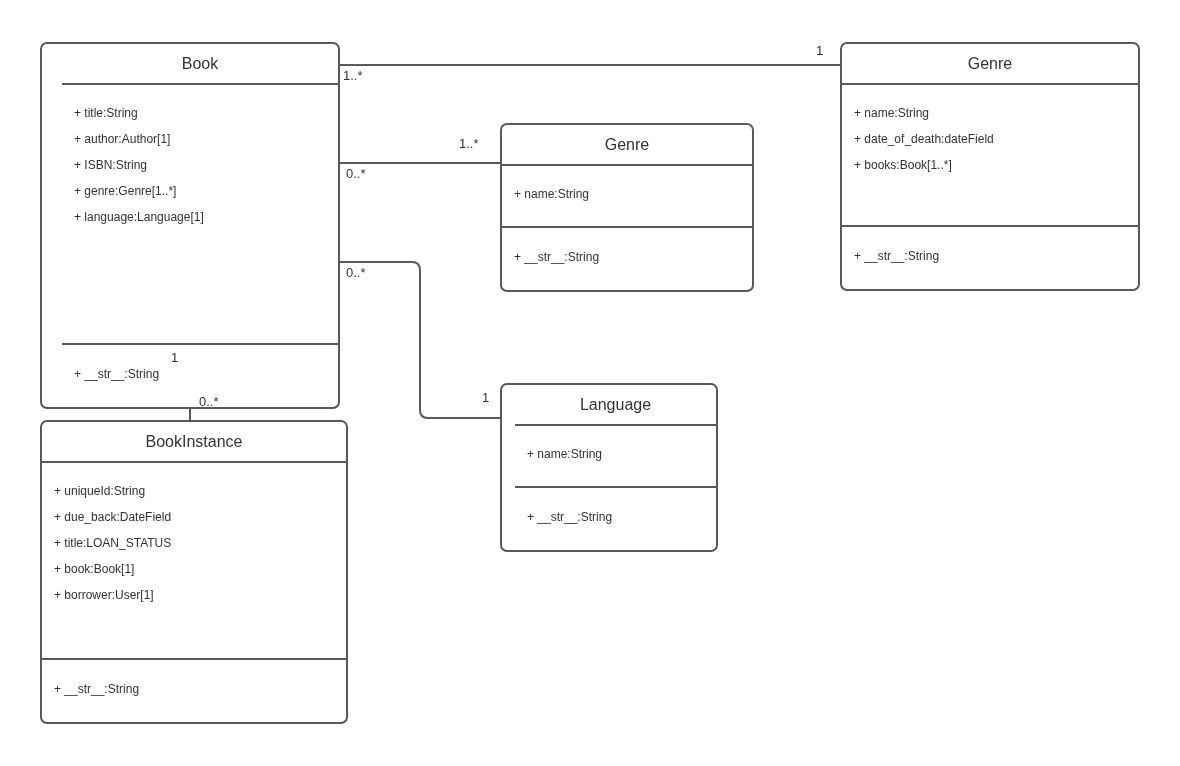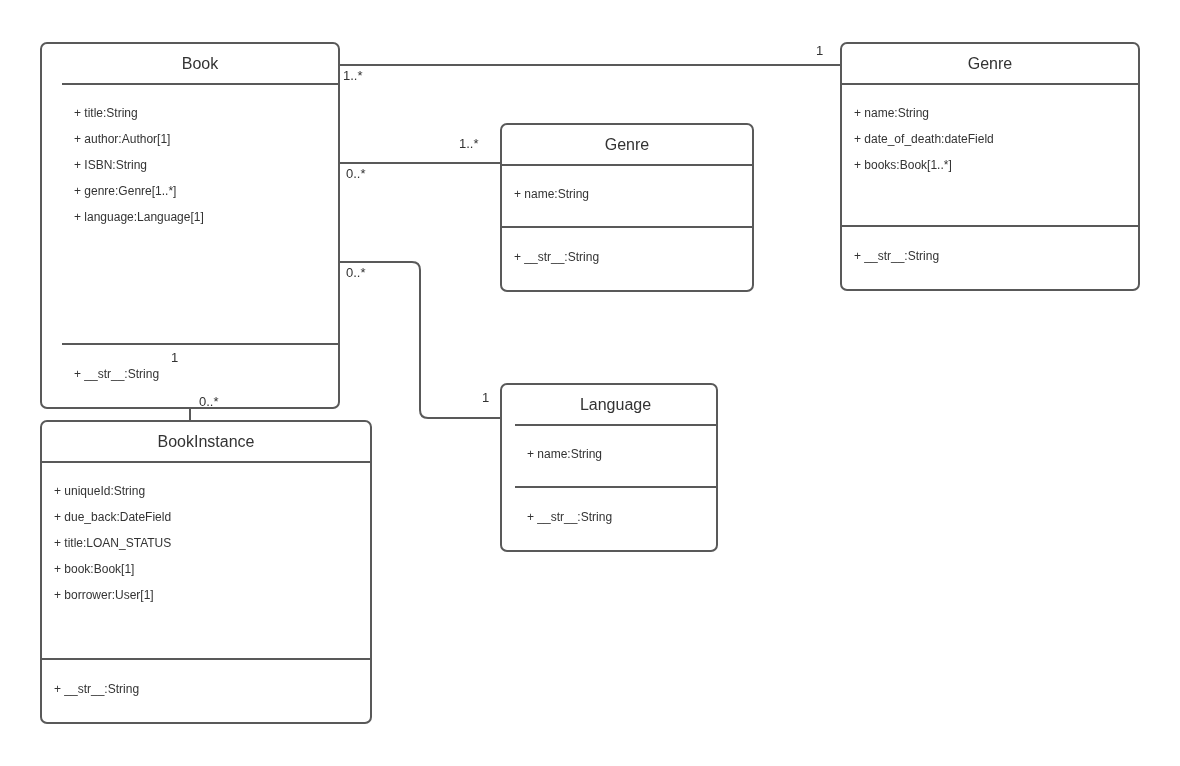--- a/index.html
+++ b/index.html
@@ -56,21 +56,21 @@
     line-height: 15px;
     color: #333333;
     z-index: 3;
     white-space: nowrap;
   }
   
   #class-book         { left: 40px;  top: 42px;  width: 300px; height: 367px; padding-left: 20px; }
   #class-author       { left: 840px; top: 42px;  width: 300px; height: 249px; }
   #class-genre        { left: 500px; top: 123px; width: 254px; height: 169px; }
   #class-language     { left: 500px; top: 383px; width: 218px; height: 169px; padding-left: 13px; }
-  #class-bookinstance { left: 40px;  top: 420px; width: 332px; height: 304px; }
+  #class-bookinstance { left: 40px;  top: 420px; width: 308px; height: 304px; }
   
   #lbl-c0-from { left: 343px; top: 68px;  }
   #lbl-c0-to   { left: 816px; top: 43px;  }
   #lbl-c1-from { left: 346px; top: 166px; }
   #lbl-c1-to   { left: 459px; top: 136px; }
   #lbl-c2-from { left: 346px; top: 265px; }
   #lbl-c2-to   { left: 482px; top: 390px; }
   #lbl-c3-from { left: 171px; top: 350px; }
   #lbl-c3-to   { left: 199px; top: 394px; }
 </style>

